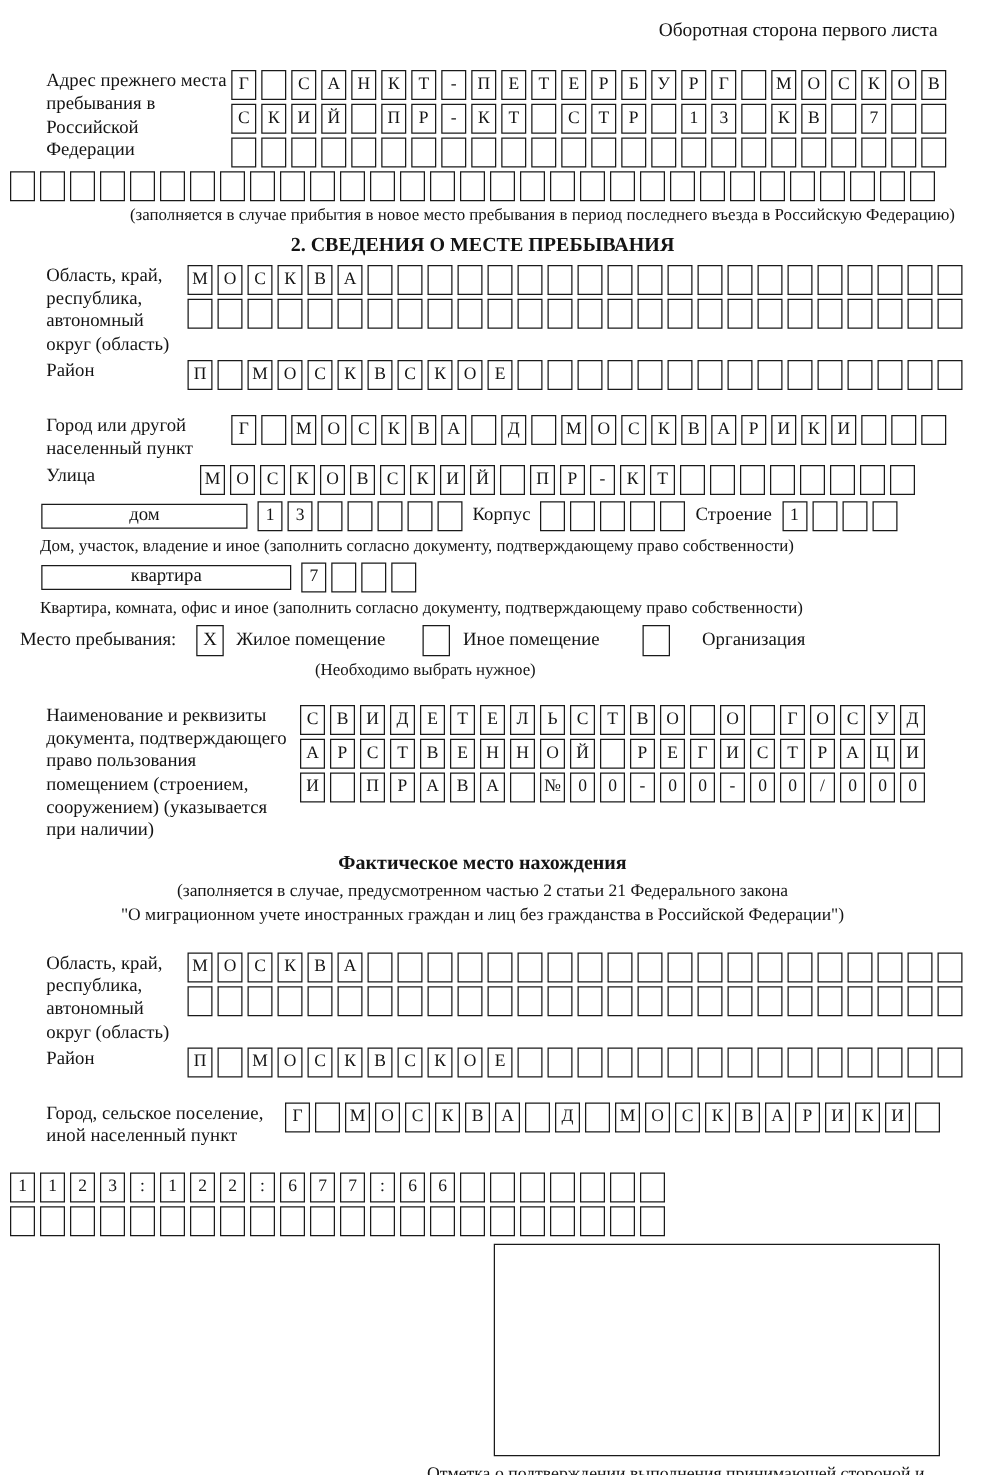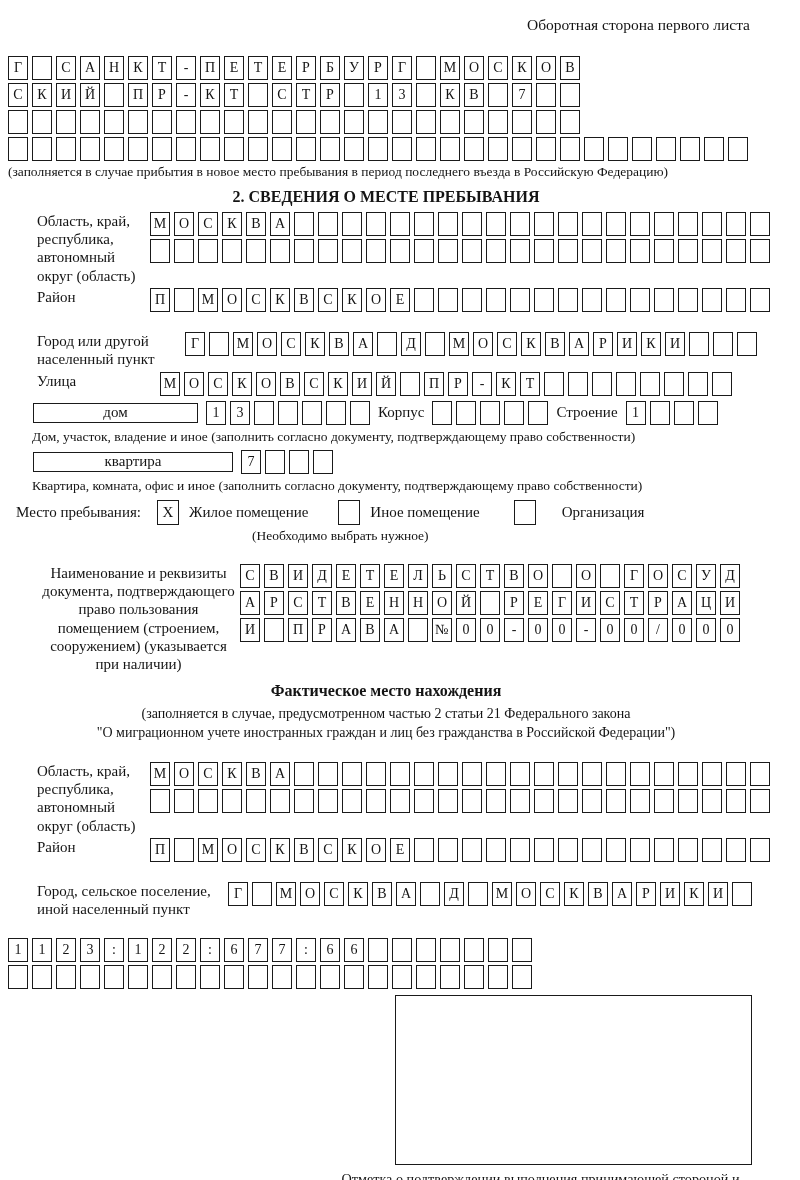--- a/index.html
+++ b/index.html
@@ -12,24 +12,24 @@
   .cellrow{display:flex;gap:4px;}
   .cell{box-sizing:border-box;flex:0 0 20px;width:20px;height:24px;border:1.6px solid #1a1a1a;
         display:inline-flex;align-items:center;justify-content:center;font-size:14px;line-height:1;}
   .rows{display:flex;flex-direction:column;gap:3px;}
 
   .frow{display:flex;align-items:flex-start;}
   .flabel{box-sizing:border-box;padding-left:29px;font-size:15px;line-height:1.22;flex:0 0 142px;}
   .w177{flex:0 0 177px;}
   .w152{flex:0 0 152px;}
   .w220{flex:0 0 220px;}
-  .w232{flex:0 0 232px;text-align:center;}
+  .w232{flex:0 0 232px;}
 
   .note{font-size:13.5px;line-height:1.25;}
-  .center{text-align:left;}
+  .center{text-align:right;}
 
   .sec1{margin-top:22px;}
   .fullrow{margin-top:3px;}
   .sec1-note{margin-top:3px;}
 
   h2.form-title{font-size:16px;margin:7px 0 6px 0;text-align:center;font-weight:bold;}
 
   .mt3{margin-top:3px;} .mt4{margin-top:20px;}
 
   
@@ -57,20 +57,21 @@
   .stamp-caption{width:465px;margin:5px 0 0 300px;text-align:center;font-size:14.2px;line-height:1.28;}
 </style>
 </head>
 <body>
 
 <div class="page">
 
   <div class="header-note">Оборотная сторона первого листа</div>
 
   <div class="frow sec1">
+    <div class="flabel w177">Адрес прежнего места пребывания в Российской Федерации</div>
     <div class="rows">
       <div class="cellrow">
           <span class="cell">Г</span>
           <span class="cell"></span>
           <span class="cell">С</span>
           <span class="cell">А</span>
           <span class="cell">Н</span>
           <span class="cell">К</span>
           <span class="cell">Т</span>
           <span class="cell">-</span>

